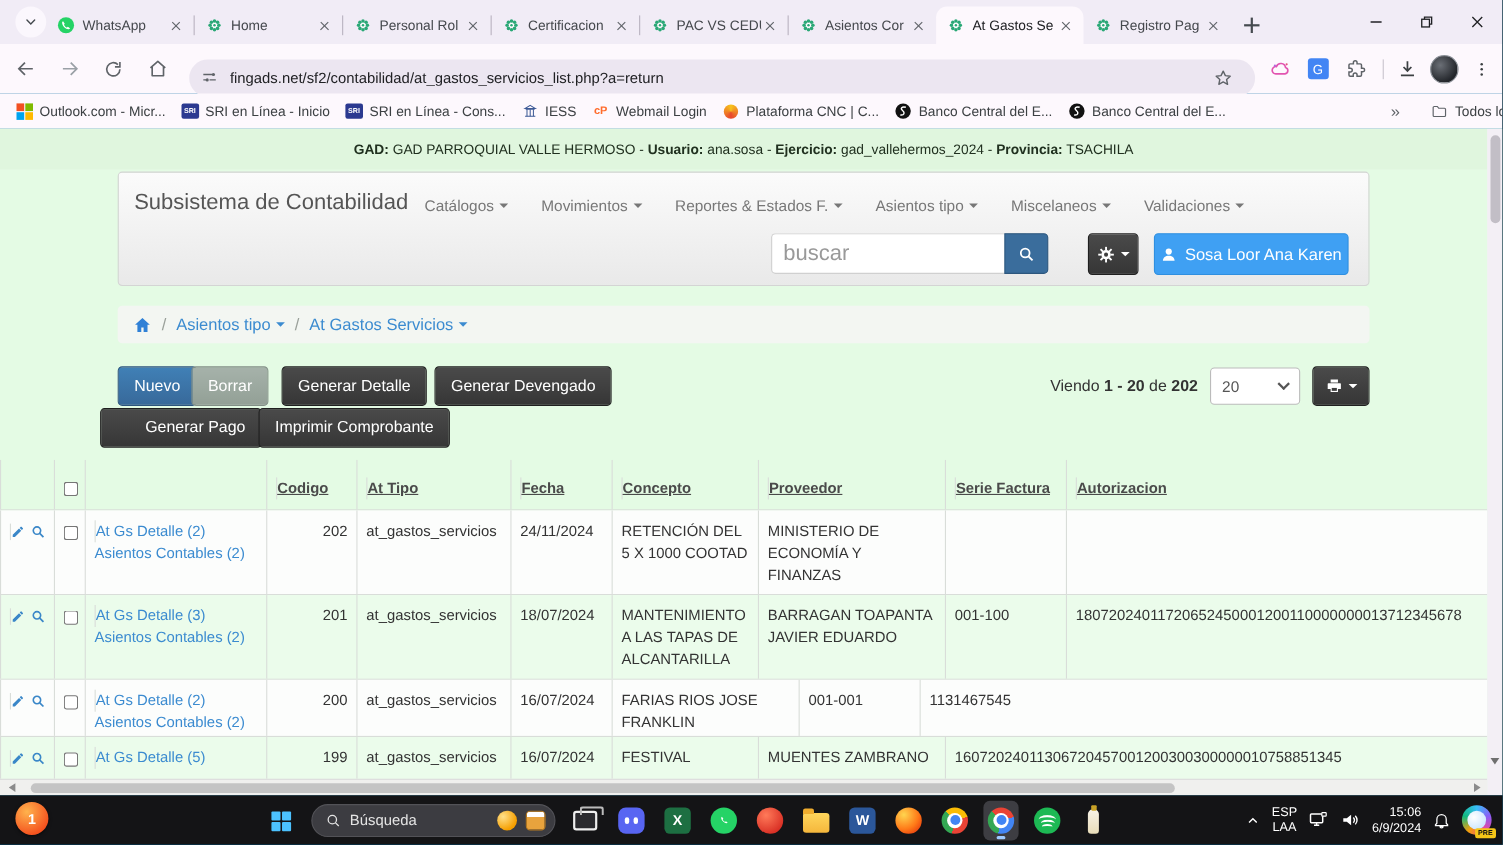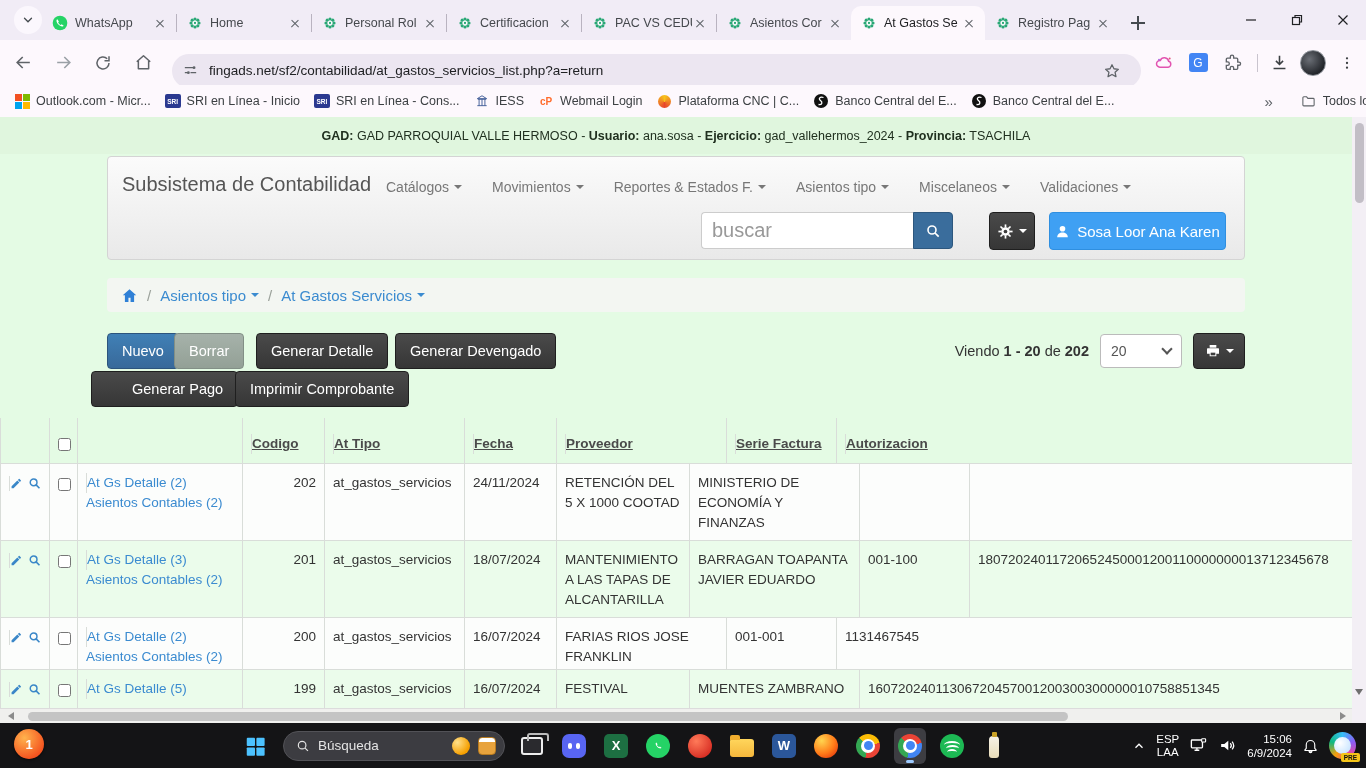--- a/index.html
+++ b/index.html
@@ -649,20 +649,23 @@
             <input type="checkbox" class="cb" style="">
           </div>
         <div class="tcell c-links"></div>
         <div class="tcell c-cod"><span class="hlink">Codigo</span>&nbsp;<span>↓</span></div>
         <div class="tcell c-tipo">
             <span class="hlink">At Tipo</span>
           </div>
         <div class="tcell c-fecha">
             <span class="hlink">Fecha</span>
           </div>
+        <div class="tcell c-conc">
+            <span class="hlink">Concepto</span>
+          </div>
         <div class="tcell c-prov">
             <span class="hlink">Proveedor</span>
           </div>
         <div class="tcell c-serie">
             <span class="hlink">Serie Factura</span>
           </div>
         <div class="tcell c-aut">
             <span class="hlink">Autorizacion</span>
           </div>
       </div>

